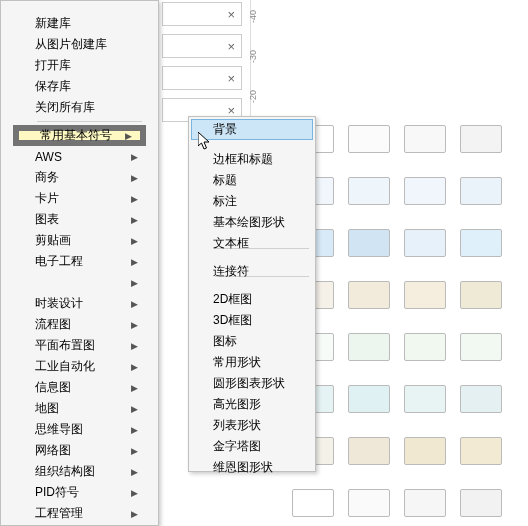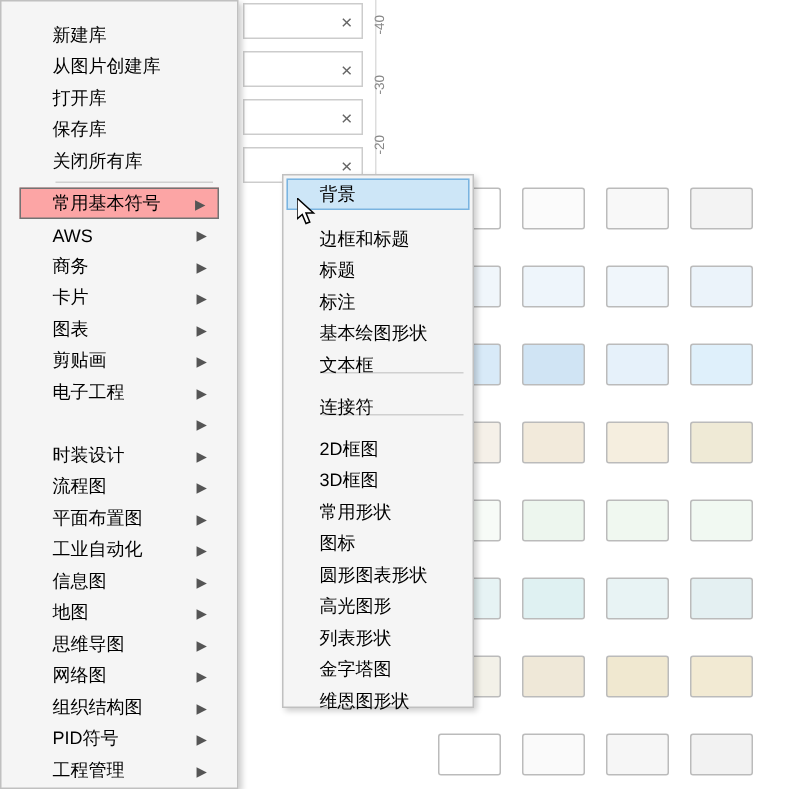--- a/index.html
+++ b/index.html
@@ -25,22 +25,22 @@
   }
   .menu-item {
     display: flex;
     align-items: center;
     height: 21px;
     padding: 0 8px 0 22px;
     cursor: default;
     position: relative;
   }
   .menu-item.highlighted {
-    background: #fca5a5;
-    border: 1px solid #737373;
+    background: #fef9c3;
+    border: 6px solid #737373;
     padding: 0 7px 0 21px;
     height: 21px;
   }
   .menu-item .arrow {
     position: absolute;
     right: 8px;
     font-size: 9px;
     color: #555;
   }
   .menu-sep {
@@ -337,24 +337,24 @@
     </div>
   <div class="menu-sep"></div>
   <div id="sub-g3">
       <div class="sub-item">
         <span>2D框图</span>
       </div>
       <div class="sub-item">
         <span>3D框图</span>
       </div>
       <div class="sub-item">
+        <span>图标</span>
+      </div>
+      <div class="sub-item">
         <span>常用形状</span>
-      </div>
-      <div class="sub-item">
-        <span>图标</span>
       </div>
       <div class="sub-item">
         <span>圆形图表形状</span>
       </div>
       <div class="sub-item">
         <span>高光图形</span>
       </div>
       <div class="sub-item">
         <span>列表形状</span>
       </div>

